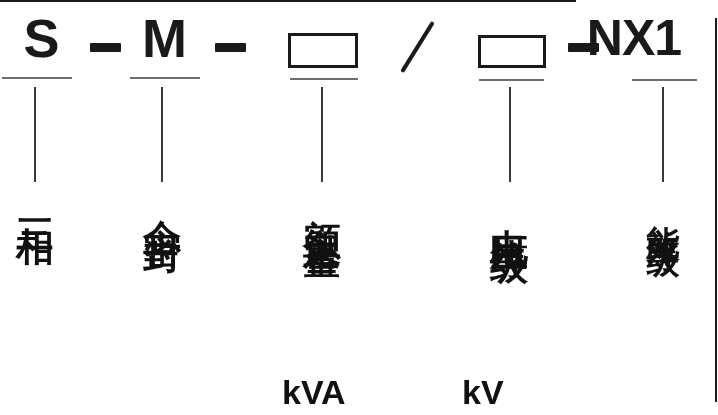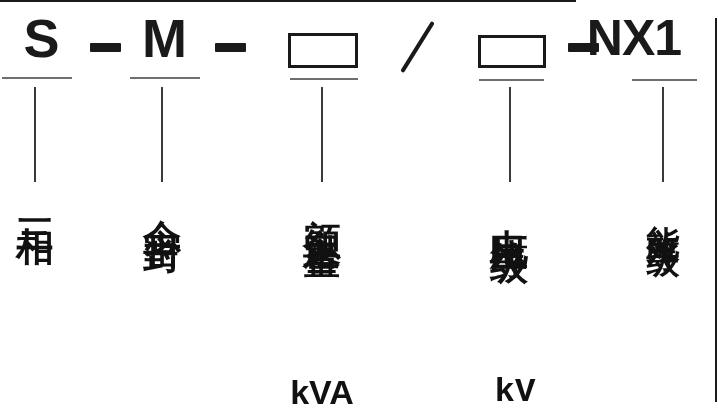--- a/index.html
+++ b/index.html
@@ -109,27 +109,27 @@
   .label-3 { left: 299px; top: 189px; }
   .label-4 { left: 486px; top: 199px; letter-spacing: 6px; }
   .label-5 { left: 643px; top: 198px; font-size: 33px; line-height: 40px; letter-spacing: 7px; }
 
   
   .unit {
     position: absolute;
     top: 372px;
     height: 40px;
     line-height: 40px;
-    text-align: center;
+    text-align: left;
     font-weight: 700;
     font-size: 34px;
     color: #111111;
   }
   .unit-kva { left: 282px; width: 80px; }
-  .unit-kv  { left: 485px; width: 60px; font-family: Liberation Mono, monospace; }
+  .unit-kv  { left: 462px; width: 60px; }
 
   
   .scan-border { position: absolute; background: #1a1a1a; }
   .scan-border-top   { left: 0px;   top: 0px;  width: 576px; height: 2px; }
   .scan-border-right { left: 715px; top: 18px; width: 2px;   height: 384px; }
 </style>
 </head>
 <body>
 
 <div class="stage">

